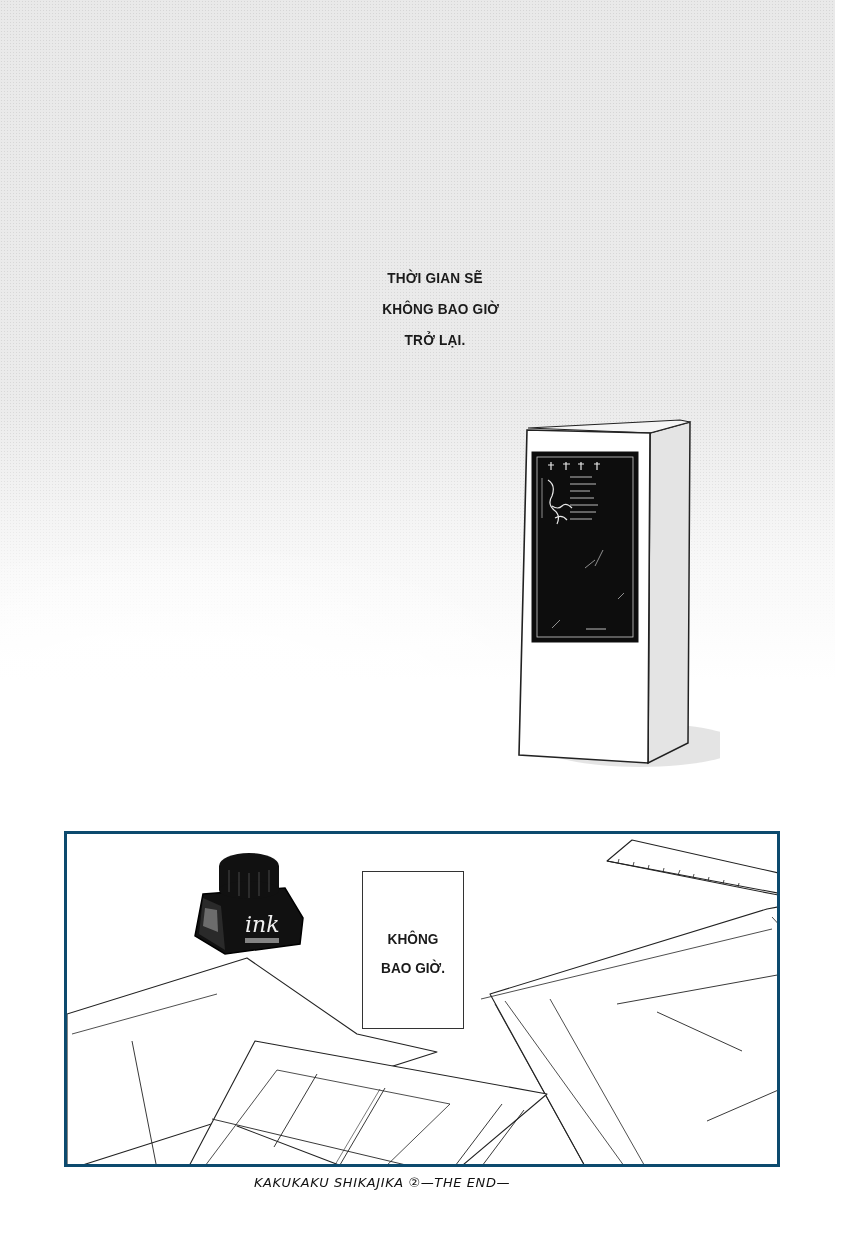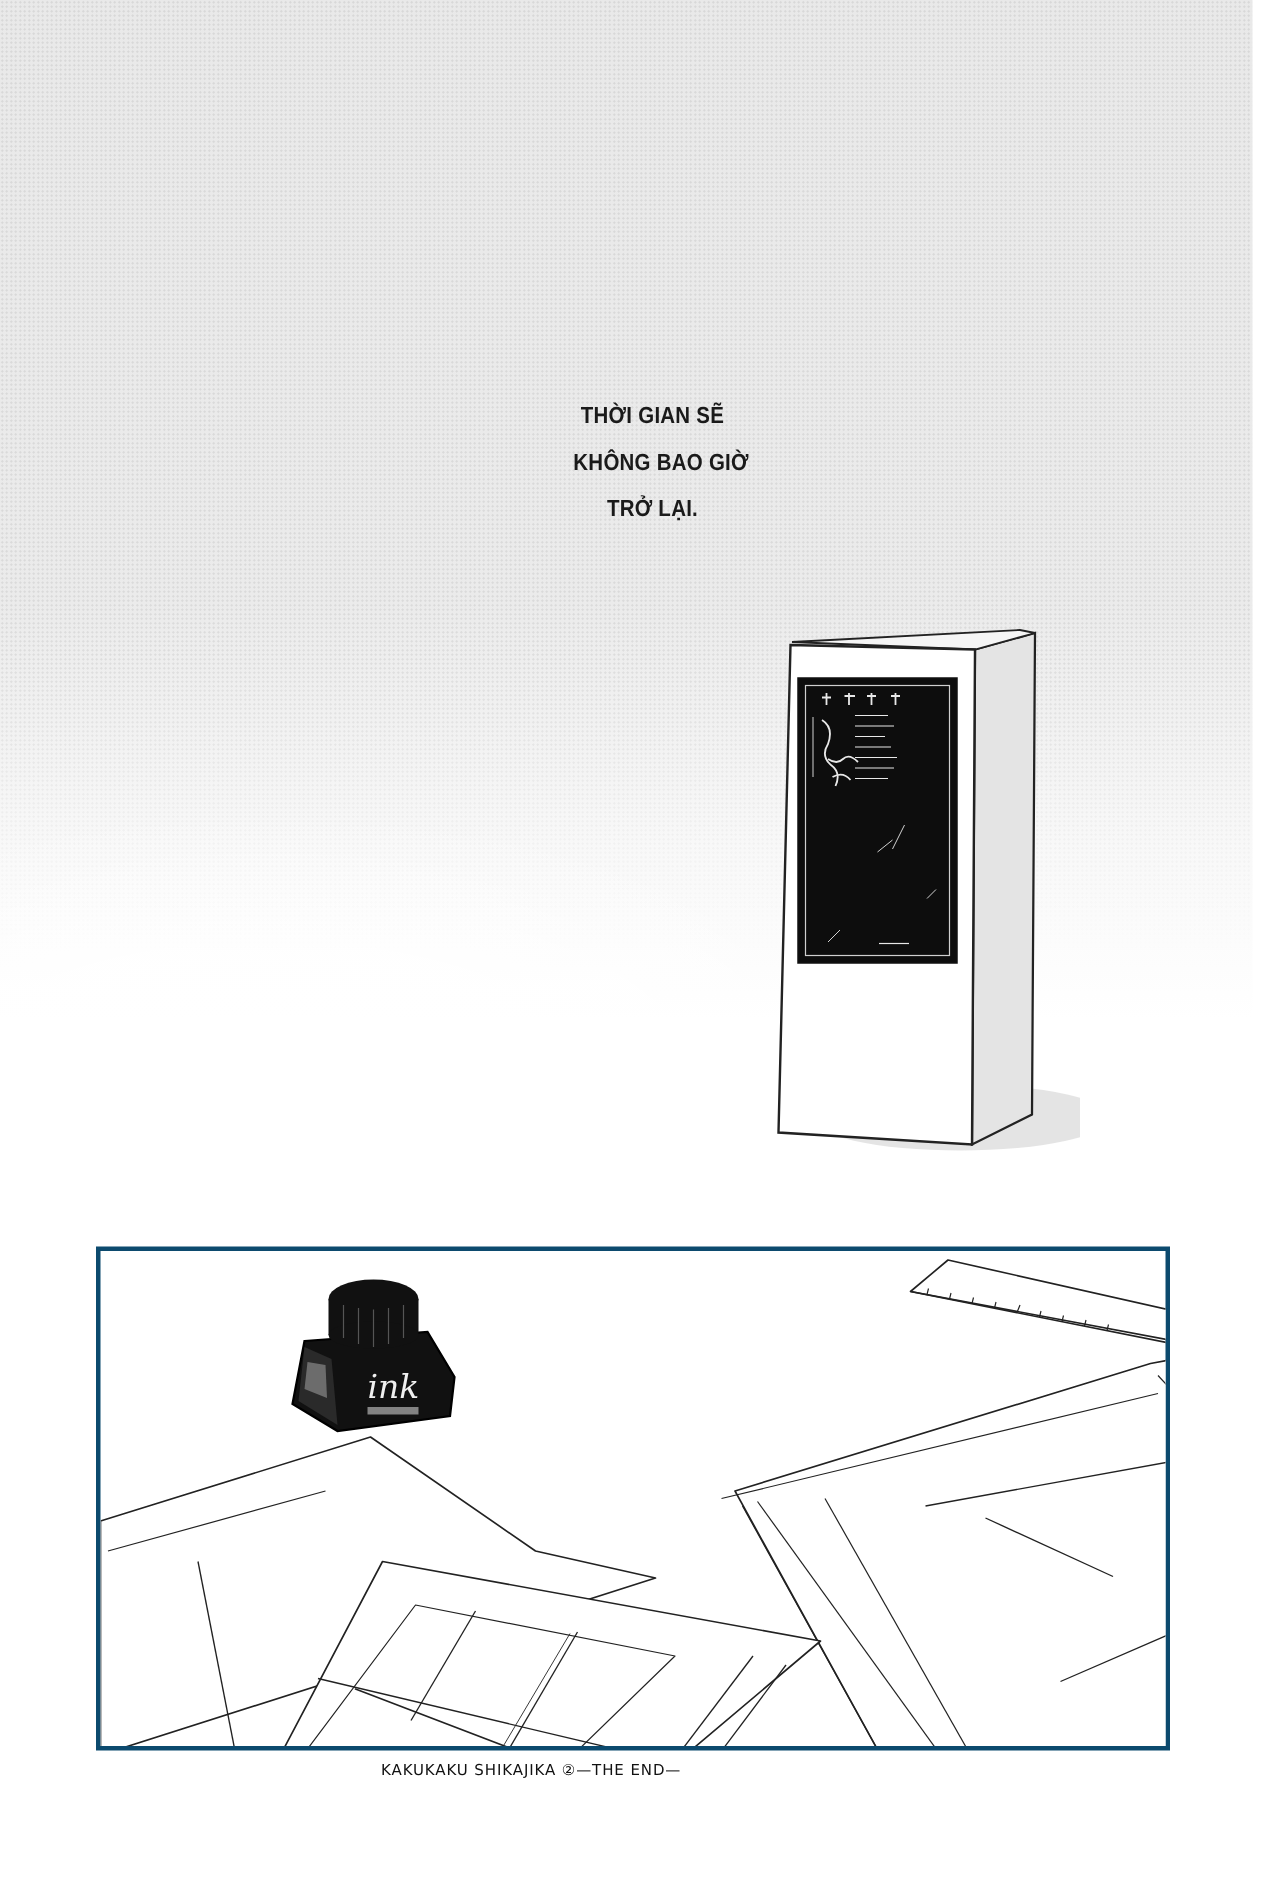--- a/index.html
+++ b/index.html
@@ -27,21 +27,21 @@
     border:3px solid #0c4a6e; box-sizing:border-box; background:#fff; overflow:hidden; }
   .scene-svg { position:absolute; left:0; top:0; }
   .note-card { position:absolute; left:295px; top:37px; width:102px; height:158px;
     border:1.5px solid #333; background:#fff; box-sizing:border-box; }
   .note-text { position:absolute; left:0; right:0; top:52px; text-align:center;
     font-family:"Liberation Sans", sans-serif; font-weight:bold; font-size:15.5px; line-height:29px; color:#1a1a1a;
     transform:scaleX(0.88); }
   .ink-bottle { position:absolute; left:118px; top:12px; }
 
   .caption { position:absolute; left:254px; top:1175px; font-family:"DejaVu Sans", sans-serif;
-    font-size:10px; letter-spacing:0.6px; color:#111; white-space:nowrap; }
+    font-size:13px; letter-spacing:0.6px; color:#111; white-space:nowrap;font-style:italic; }
 </style>
 </head>
 <body>
 
 <div class="top-panel">
   <div class="tone"></div>
 
   <div class="narration">
     <div>THỜI GIAN SẼ</div>
     <div>KHÔNG BAO GIỜ</div>
@@ -134,15 +134,21 @@
         <line x1="54" y1="26" x2="54" y2="50"></line>
       <line x1="64" y1="27" x2="64" y2="52"></line>
         <line x1="74" y1="26" x2="74" y2="50"></line>
       <line x1="84" y1="24" x2="84" y2="46"></line>
     </g>
 
     <text x="60" y="86" fill="#f0f0f0" font-family="'DejaVu Serif', serif" font-style="italic" font-size="22">ink</text>
     <rect x="60" y="92" width="34" height="5" fill="#d0d0d0" opacity="0.6"></rect>
   </svg>
 
+  <div class="note-card">
+    <div class="note-text">
+      <div>KHÔNG</div>
+      <div>BAO GIỜ.</div>
+    </div>
+  </div>
 </div>
 
 <div class="caption">KAKUKAKU SHIKAJIKA ②—THE END—</div>
 
 </body></html>

